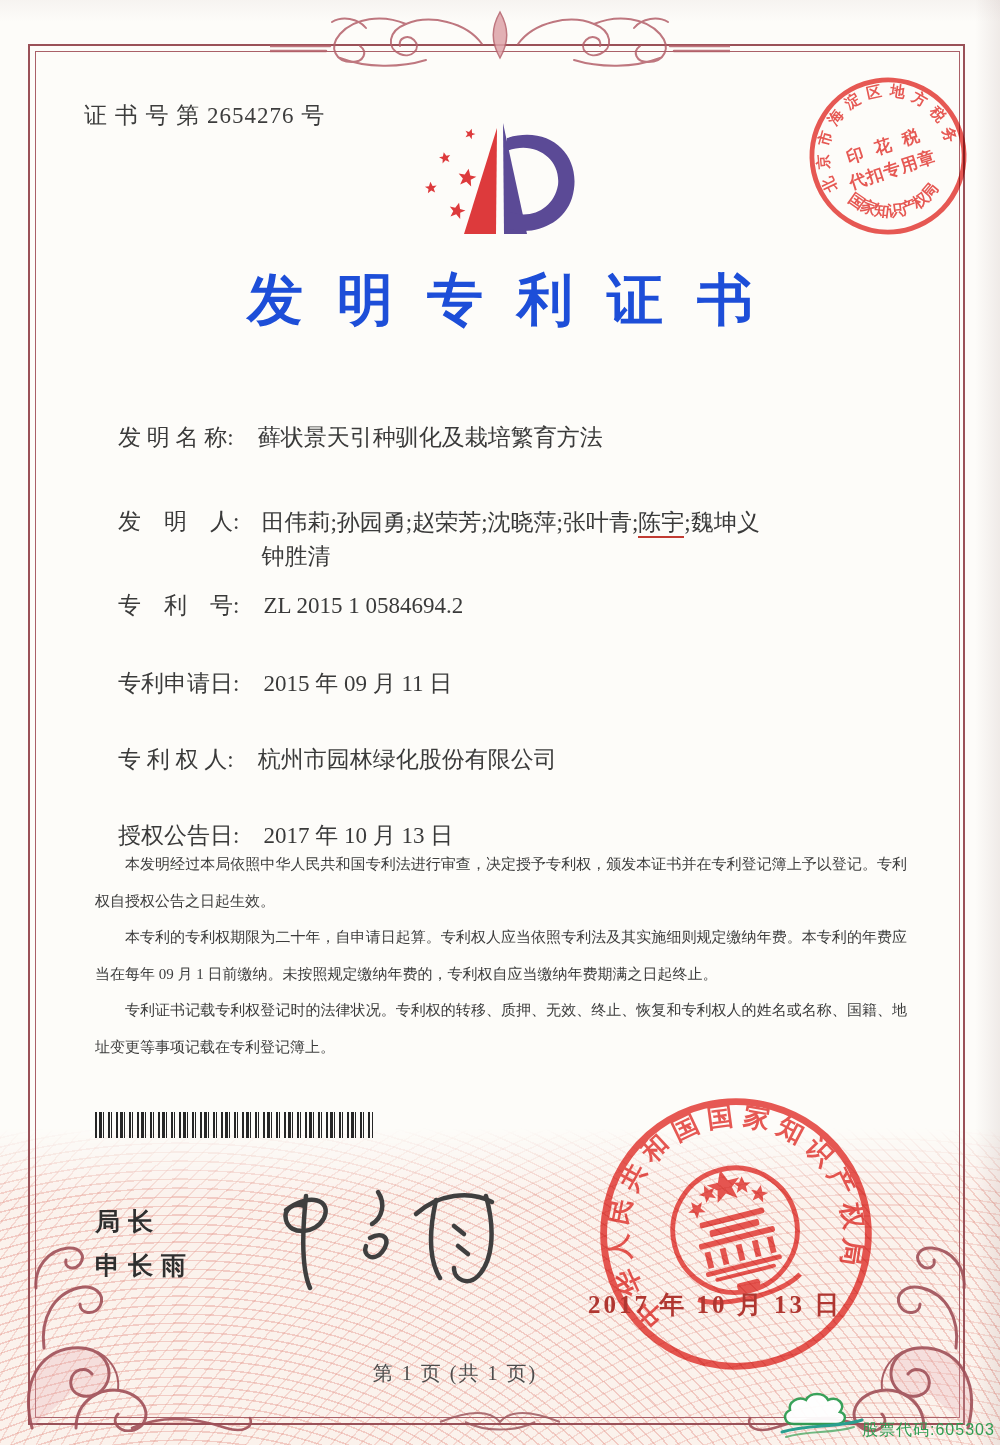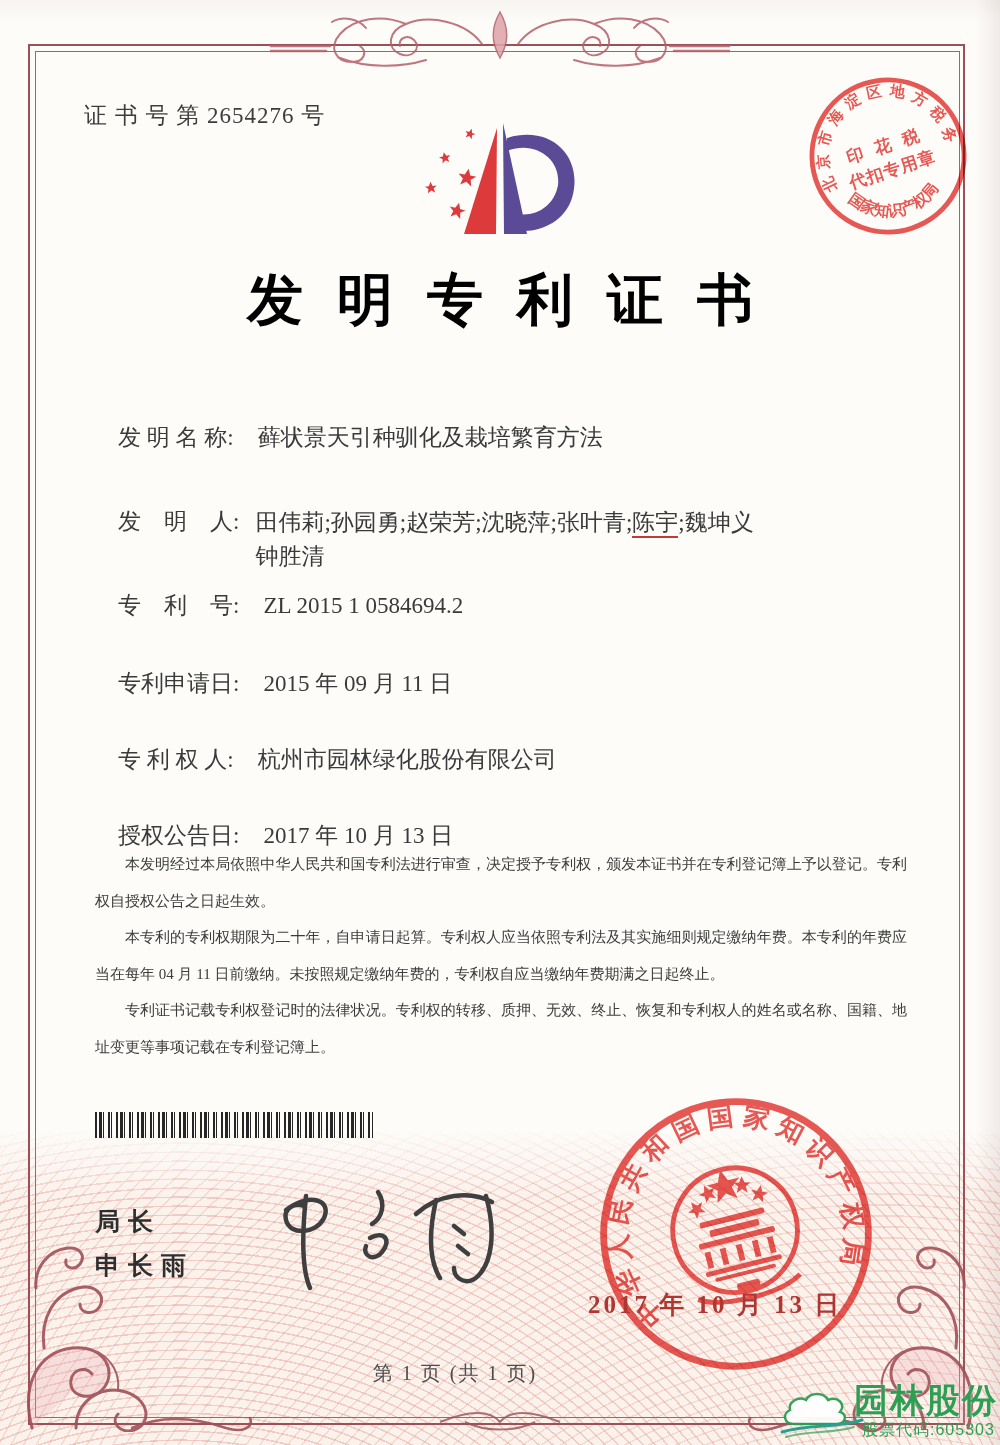--- a/index.html
+++ b/index.html
@@ -17,25 +17,25 @@
      -webkit-mask-image:linear-gradient(to bottom,transparent,#000 70px);
      mask-image:linear-gradient(to bottom,transparent,#000 70px);}
   
   .frame-outer{position:absolute;left:28px;top:44px;width:933px;height:1377px;border:2px solid #9a5158;z-index:1;}
   .frame-inner{position:absolute;left:35px;top:51px;width:923px;height:1365px;border:1px solid #aa6068;z-index:1;}
   .orn{position:absolute;z-index:1;}
   
   .cert-no{position:absolute;left:84px;top:100px;font-size:23px;letter-spacing:1px;white-space:pre;z-index:2;color:#3d3d3d;}
   .logo{position:absolute;left:400px;top:114px;z-index:2;}
   .title{position:absolute;left:0;top:263px;width:100%;text-align:center;font-size:56px;font-weight:600;
-         letter-spacing:34px;text-indent:34px;color:#000000;z-index:2;}
+         letter-spacing:34px;text-indent:34px;color:#1d4ed8;z-index:2;}
   .row{position:absolute;left:95px;font-size:23px;color:#3a3a3a;z-index:2;white-space:pre;}
   .row .lbl{white-space:pre;}
   .row .val{margin-left:24px;white-space:pre;}
-  .row .val-block{display:inline-block;vertical-align:top;margin-left:16px;width:660px;white-space:normal;line-height:34px;}
+  .row .val-block{display:inline-block;vertical-align:top;margin-left:22px;width:660px;white-space:normal;line-height:34px;}
   .u-red{border-bottom:2px solid #c23b32;padding-bottom:1px;}
   .body-text{position:absolute;left:95px;top:846px;width:812px;font-size:15px;line-height:36.5px;
              text-align:justify;color:#3c3c3c;z-index:2;}
   .body-text p{margin:0;text-indent:2em;}
   .barcode{position:absolute;left:95px;top:1112px;width:278px;height:26px;z-index:2;
      background:repeating-linear-gradient(90deg,
        #262626 0 2px, transparent 2px 4px,
        #262626 4px 7px, transparent 7px 8px,
        #262626 8px 9px, transparent 9px 13px,
        #262626 13px 15px, transparent 15px 16px,
@@ -168,21 +168,21 @@
   <div class="row" style="top:718px;">
     <span class="lbl">专 利 权 人:</span><span class="val">杭州市园林绿化股份有限公司</span>
   </div>
 
   <div class="row" style="top:794px;">
     <span class="lbl">授权公告日:</span><span class="val">2017 年 10 月 13 日</span>
   </div>
 
   <div class="body-text">
     <p>本发明经过本局依照中华人民共和国专利法进行审查，决定授予专利权，颁发本证书并在专利登记簿上予以登记。专利权自授权公告之日起生效。</p>
-    <p>本专利的专利权期限为二十年，自申请日起算。专利权人应当依照专利法及其实施细则规定缴纳年费。本专利的年费应当在每年 04 月 11 日前缴纳。未按照规定缴纳年费的，专利权自应当缴纳年费期满之日起终止。</p>
+    <p>本专利的专利权期限为二十年，自申请日起算。专利权人应当依照专利法及其实施细则规定缴纳年费。本专利的年费应当在每年 09 月 1 日前缴纳。未按照规定缴纳年费的，专利权自应当缴纳年费期满之日起终止。</p>
     <p>专利证书记载专利权登记时的法律状况。专利权的转移、质押、无效、终止、恢复和专利权人的姓名或名称、国籍、地址变更等事项记载在专利登记簿上。</p>
   </div>
 
   <div class="barcode"></div>
 
   <div class="sig-label" style="top:1205px;">局长</div>
   <div class="sig-label" style="top:1249px;">申长雨</div>
   <svg class="sig-svg" width="260" height="124" viewBox="0 0 260 124">
     <g stroke="#3f3f3f" stroke-width="4.5" fill="none" stroke-linecap="round">
       <path d="M48,20 C44,58 44,94 52,112"></path>
@@ -228,17 +228,16 @@
   <div class="seal-date">2017 年 10 月 13 日</div>
 
   <div class="footer">第 1 页 (共 1 页)</div>
 
   <div class="watermark">
     <svg class="wm-cloud" width="84" height="52" viewBox="0 0 84 52">
       <path d="M14,38 C4,38 2,28 10,24 C8,16 18,10 26,14 C30,6 44,6 48,14 C58,10 66,18 60,26 C68,28 66,38 56,38 Z" fill="#ffffff" stroke="#2f9e53" stroke-width="2.5" opacity="0.95"></path>
       <path d="M2,46 C28,38 58,42 82,34" fill="none" stroke="#2a9f8f" stroke-width="3" stroke-linecap="round"></path>
       <path d="M6,51 C30,44 52,48 74,41" fill="none" stroke="#35a054" stroke-width="2" stroke-linecap="round" opacity="0.7"></path>
     </svg>
-    <div class="wm-company">园林股份</div>
     <div class="wm-code">股票代码:605303</div>
   </div>
 
 </div>
 
 </body></html>

